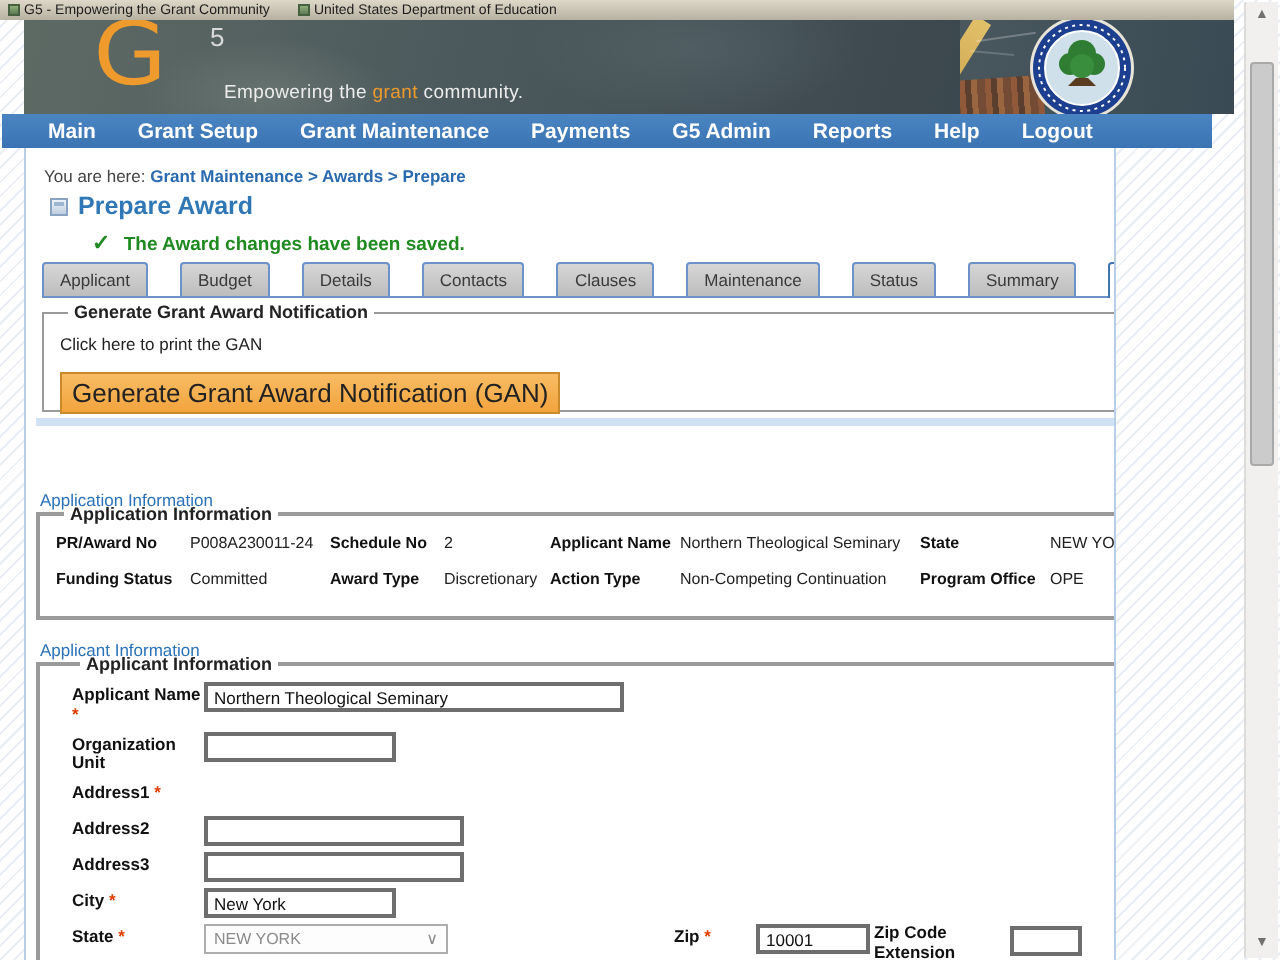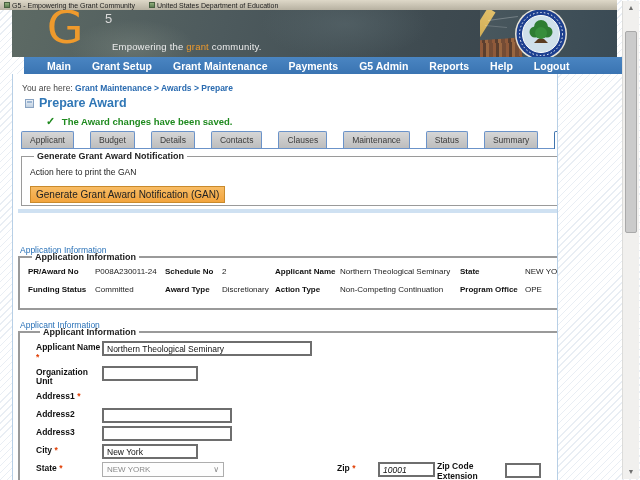--- a/index.html
+++ b/index.html
@@ -41,21 +41,21 @@
   .chalk2{ position:absolute; left:5px; top:16px; width:22px; height:1px; background:rgba(255,255,255,.18); transform:rotate(5deg); }
   .goldband{ position:absolute; left:-14px; top:-6px; width:9px; height:80px; background:linear-gradient(#e2c06a,#b68f35); transform:rotate(32deg); }
   .bookshelf{
     position:absolute; left:-4px; bottom:-4px; width:46px; height:22px; transform:rotate(-4deg);
     background:repeating-linear-gradient(90deg,#7c4a2e 0 4px,#9c5a34 4px 7px,#5e3a26 7px 10px,#a8693c 10px 13px);
     opacity:.85;
   }
   .seal{ position:absolute; left:34px; top:-3px; }
   
   .nav{
-    position:absolute; left:24px; top:57px; width:605px; height:17px;
+    position:absolute; left:1px; top:57px; width:605px; height:17px;
     background:linear-gradient(#4a85c2,#3a74b2);
     display:flex; align-items:center; gap:21px; padding-left:23px;
     font-size:10.5px; font-weight:bold; color:#ffffff;
   }
   .nav-item{ cursor:pointer; white-space:nowrap; }
   
   .content{
     position:absolute; left:12px; top:74px; width:546px; height:406px;
     background:#ffffff; border-left:1px solid #b7cfe6; border-right:1px solid #b7cfe6;
     overflow:hidden;
@@ -82,21 +82,21 @@
     margin-bottom:-1px; padding-bottom:4px; display:flex; align-items:center; gap:3px;
   }
   .conf-icon{ width:7px; height:7px; border:1px solid #5b86bb; display:inline-block; position:relative; background:#eef3f9; }
   .conf-icon:after{ content:""; position:absolute; left:1px; top:2px; width:3px; height:2px; background:#5b86bb; }
   
   fieldset{ border:1px solid #9a9a9a; }
   legend{ font-size:9px; font-weight:bold; color:#222; padding:0 3px; margin-left:4px; }
   .fs-gan{ position:absolute; left:8px; top:77px; width:580px; height:55px; padding:4px 8px; }
   .fs-gan .instr{ font-size:8.5px; color:#222; margin-top:2px; }
   .gan-btn{
-    margin-top:9px; font-size:10px; color:#222;
+    margin-top:9px; font-size:13px; color:#222;
     background:linear-gradient(#f8bc64,#f2a43e); border:1px solid #c98a2c;
     padding:2px 5px; cursor:pointer; font-family:"Liberation Sans",sans-serif;
   }
   .sep{ position:absolute; left:5px; top:135px; width:595px; height:4px; background:#cfe1f2; }
   .seclink{ font-size:8.5px; color:#2a72b8; cursor:pointer; }
   .appinfo-link{ position:absolute; left:7px; top:171px; }
   .fs-appinfo{ position:absolute; left:5px; top:178px; width:599px; height:58px; border-width:2px; padding:2px 0 0 8px; }
   .aig{
     display:grid; grid-template-columns:67px 70px 57px 53px 65px 120px 65px 1fr;
     row-gap:9px; font-size:8px; color:#222; padding-top:3px;
@@ -110,21 +110,21 @@
   .inp{
     height:15px; border:2px solid #6e6e6e; font-size:8.5px; padding:0 3px; color:#111;
     font-family:"Liberation Sans",sans-serif; background:#fff;
   }
   .w210{ width:210px; } .w96{ width:96px; } .w130{ width:130px; } .w57{ width:57px; } .w36{ width:36px; }
   .fsel{
     width:122px; height:15px; border:1px solid #adadad; background:#fdfdfd; color:#8a8a8a;
     font-size:8px; display:flex; align-items:center; justify-content:space-between; padding:0 4px; cursor:default;
   }
   .zgroup-label{ position:absolute; font-size:8.5px; font-weight:bold; color:#111; line-height:1.15; }
-  .zl-zip{ left:301px; top:2px; } .zi-zip{ position:absolute; left:342px; top:0;font-style:italic; }
+  .zl-zip{ left:301px; top:2px; } .zi-zip{ position:absolute; left:342px; top:0; }
   .zl-ext{ left:401px; top:0; width:52px; } .zi-ext{ position:absolute; left:469px; top:1px; }
   
   .vscroll{ position:absolute; right:1px; top:1px; width:17px; height:478px; background:#f1f0ee; border-left:1px solid #dcdcda; }
   .sarrow{ position:absolute; left:0; width:100%; height:14px; font-size:7px; color:#707070; text-align:center; line-height:14px; cursor:pointer; }
   .sarrow.up{ top:0; } .sarrow.down{ bottom:0; }
   .sthumb{ position:absolute; left:2px; right:2px; top:30px; height:202px; background:#cbcbcb; border:1px solid #a9a9a9; border-radius:2px; cursor:grab; }
 </style>
 </head>
 <body>
 
@@ -203,21 +203,21 @@
       <span class="tab">Status</span>
       <span class="tab">Summary</span>
       <span class="tab active">
         <span class="conf-icon"></span>
         <span>Confirmation</span>
       </span>
     </div>
 
     <fieldset class="fs-gan">
       <legend>Generate Grant Award Notification</legend>
-      <div class="instr">Action here to print the GAN</div>
+      <div class="instr">Click here to print the GAN</div>
       <button class="gan-btn">Generate Grant Award Notification (GAN)</button>
     </fieldset>
 
     <div class="sep"></div>
 
     <div class="seclink appinfo-link">Application Information</div>
 
     <fieldset class="fs-appinfo">
       <legend>Application Information</legend>
       <div class="aig">

